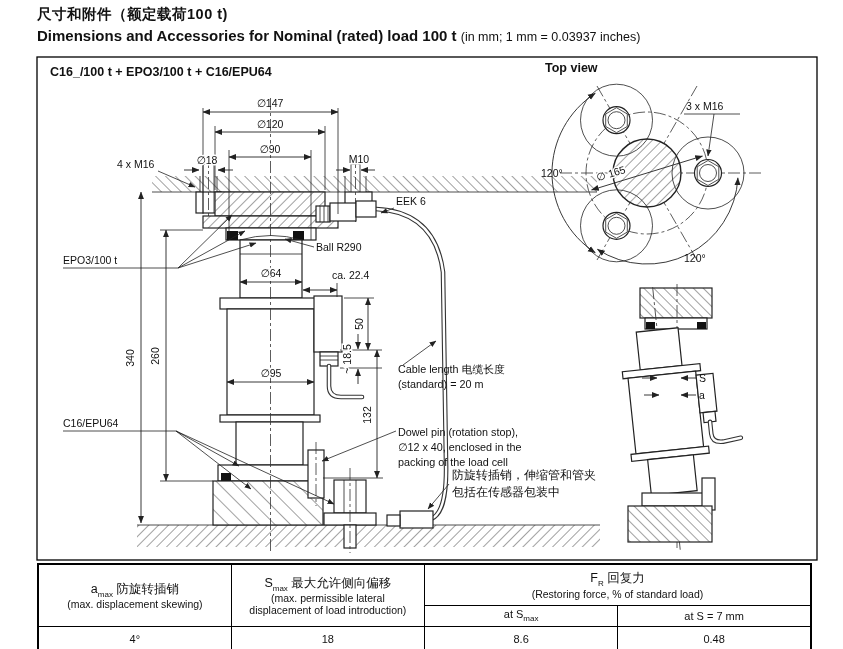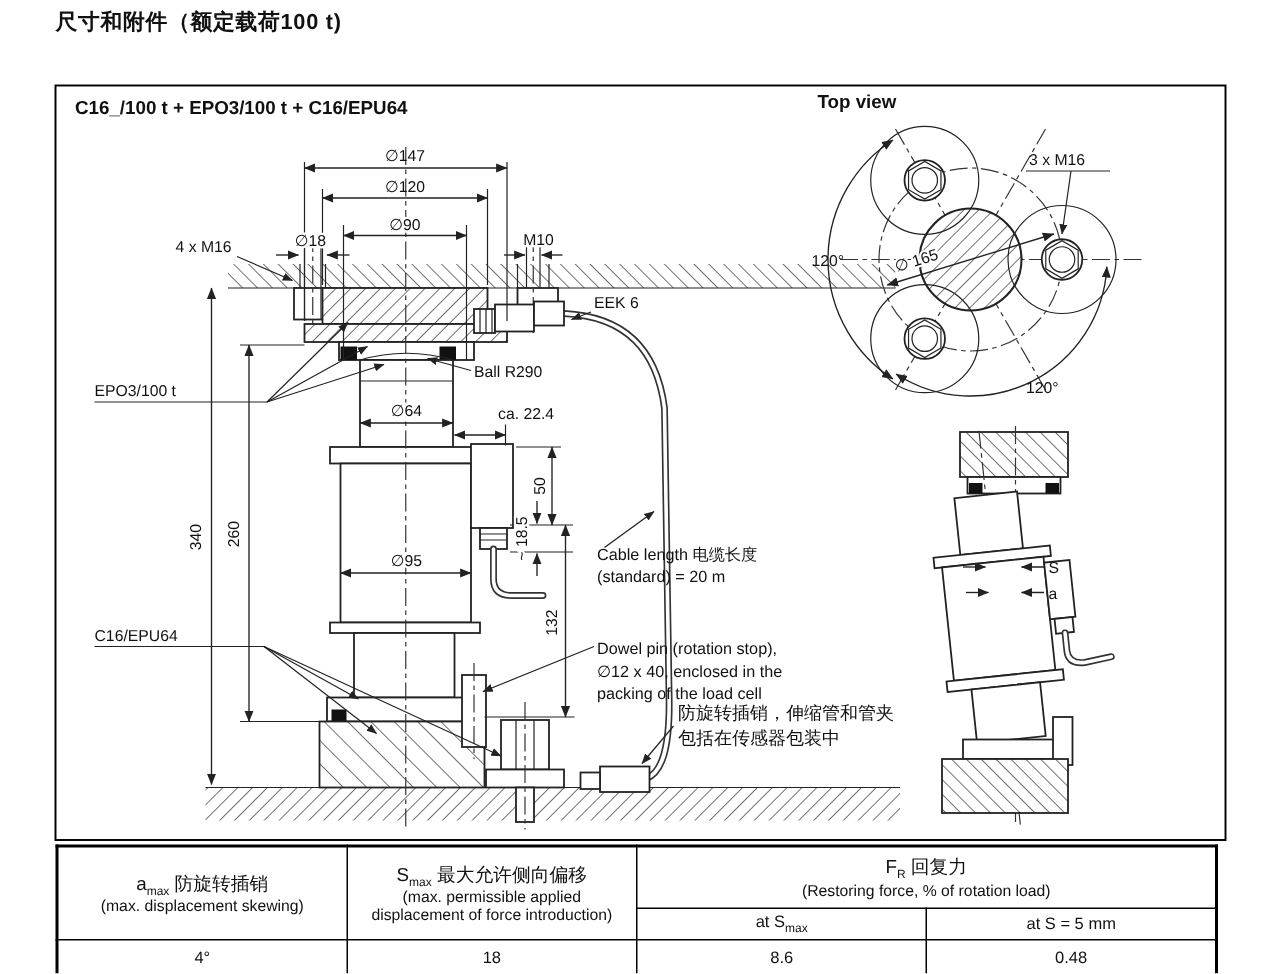--- a/index.html
+++ b/index.html
@@ -30,20 +30,24 @@
   .spec .h-en{font-size:10.5px;}
   .spec .val{font-size:11px;height:22px;}
   .spec sub{font-size:8px;}
 </style>
 </head>
 <body>
 
 <div class="page">
 
   <div class="abs title-zh">尺寸和附件（额定载荷100 t)</div>
+  <div class="abs title-en">
+    <span>Dimensions and Accessories for Nominal (rated) load 100 t</span>
+    <span class="title-note">(in mm; 1 mm = 0.03937 inches)</span>
+  </div>
 
   <svg width="843" height="649" viewBox="0 0 843 649">
     <defs>
       <marker id="ar" viewBox="0 0 10 10" refX="9.5" refY="5" markerWidth="8.5" markerHeight="8.5" orient="auto-start-reverse">
         <path d="M0,1 L10,5 L0,9 z" fill="#222"></path>
       </marker>
       <pattern id="hA" width="7" height="7" patternUnits="userSpaceOnUse" patternTransform="rotate(45)">
         <rect width="7" height="7" fill="#fff"></rect>
           <line x1="0" y1="0" x2="0" y2="7" stroke="#444" stroke-width="1"></line>
       </pattern>
@@ -346,33 +350,33 @@
         <col style="width:25%">
       </colgroup>
     <tbody>
       <tr>
         <td rowspan="2">
           <div class="h-zh"><span>a</span><sub>max</sub> <span>防旋转插销</span></div>
           <div class="h-en">(max. displacement skewing)</div>
         </td>
         <td rowspan="2">
           <div class="h-zh"><span>S</span><sub>max</sub> <span>最大允许侧向偏移</span></div>
-          <div class="h-en">(max. permissible applied</div>
-          <div class="h-en">displacement of force introduction)</div>
+          <div class="h-en">(max. permissible lateral</div>
+          <div class="h-en">displacement of load introduction)</div>
         </td>
         <td colspan="2" style="height:38px">
           <div class="h-zh"><span>F</span><sub>R</sub> <span>回复力</span></div>
-          <div class="h-en">(Restoring force, % of rotation load)</div>
+          <div class="h-en">(Restoring force, % of standard load)</div>
         </td>
       </tr>
       <tr>
         <td class="h-en" style="height:18px;font-size:11px">
           <span>at S</span><sub>max</sub>
         </td>
-        <td class="h-en" style="height:18px;font-size:11px">at S = 5 mm</td>
+        <td class="h-en" style="height:18px;font-size:11px">at S = 7 mm</td>
       </tr>
       <tr>
         <td class="val">4°</td>
         <td class="val">18</td>
         <td class="val">8.6</td>
         <td class="val">0.48</td>
       </tr>
     </tbody>
   </table>
 </div>

